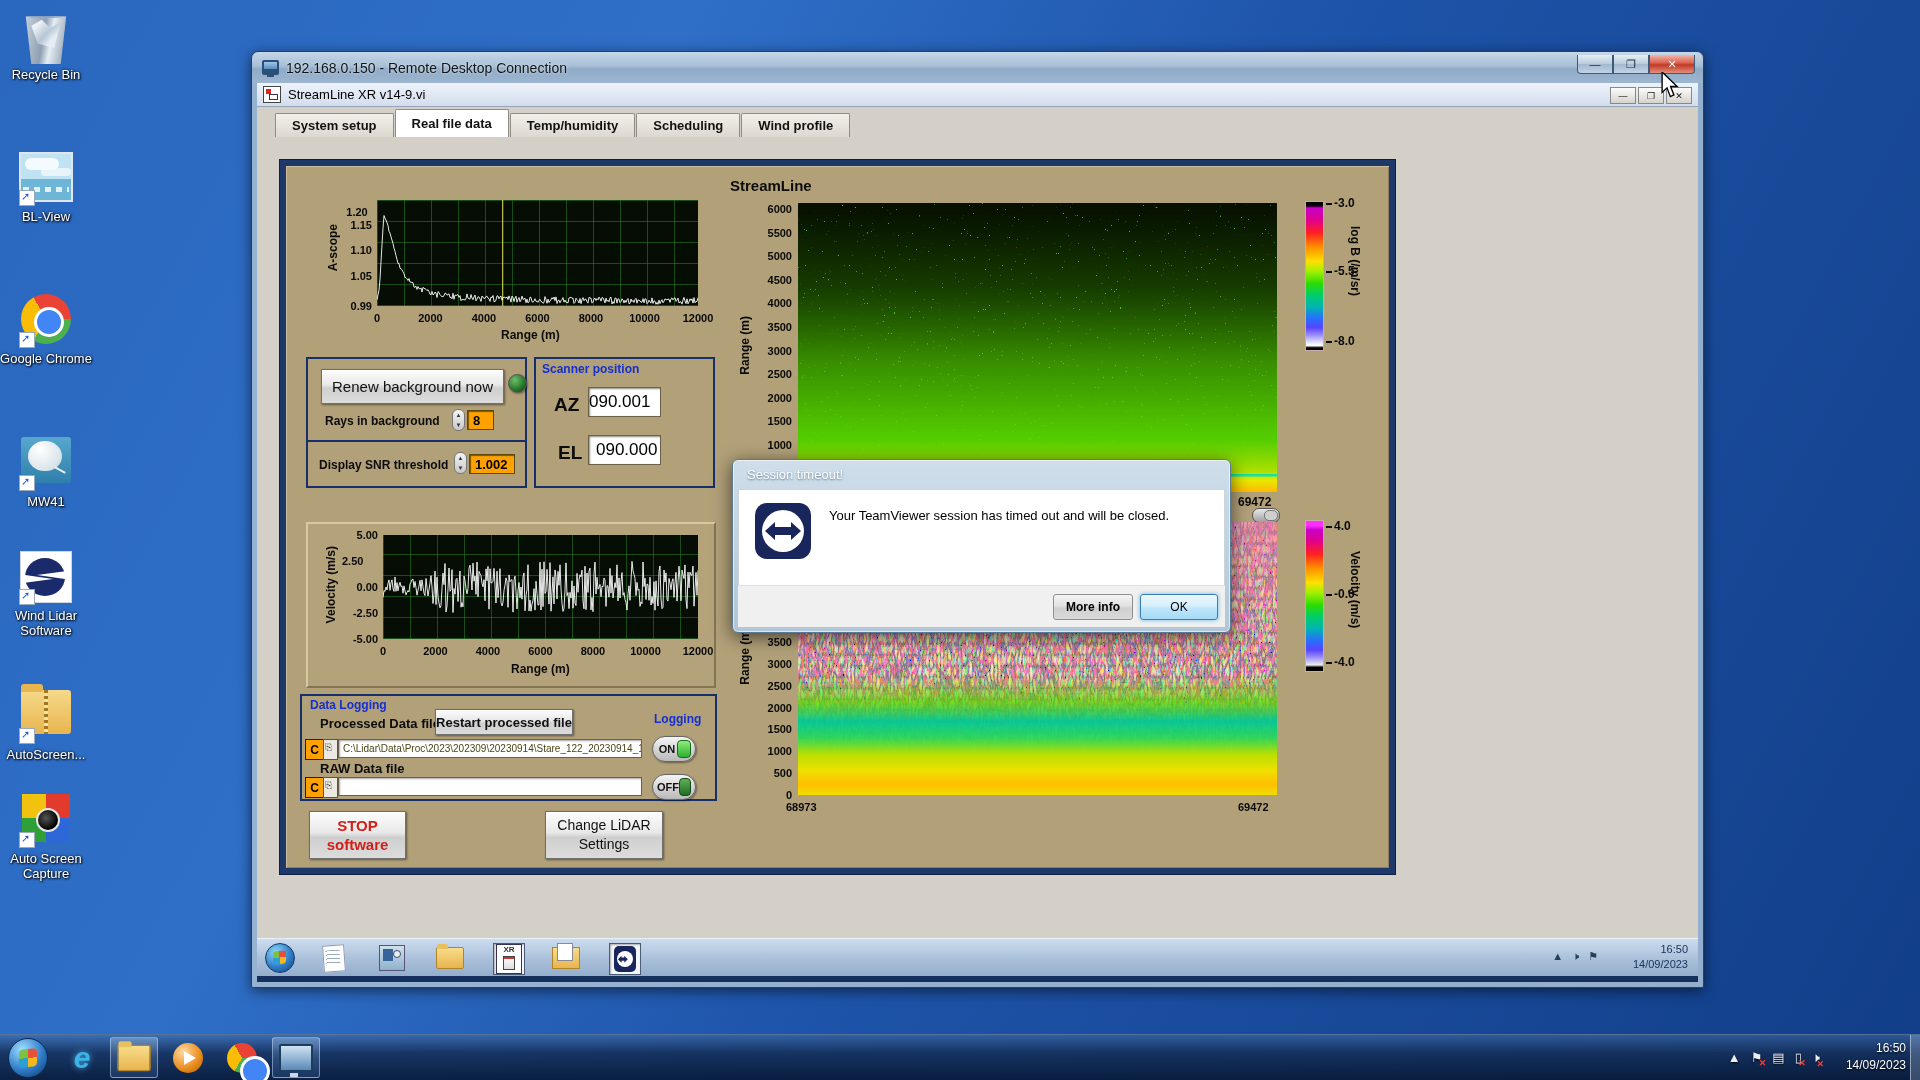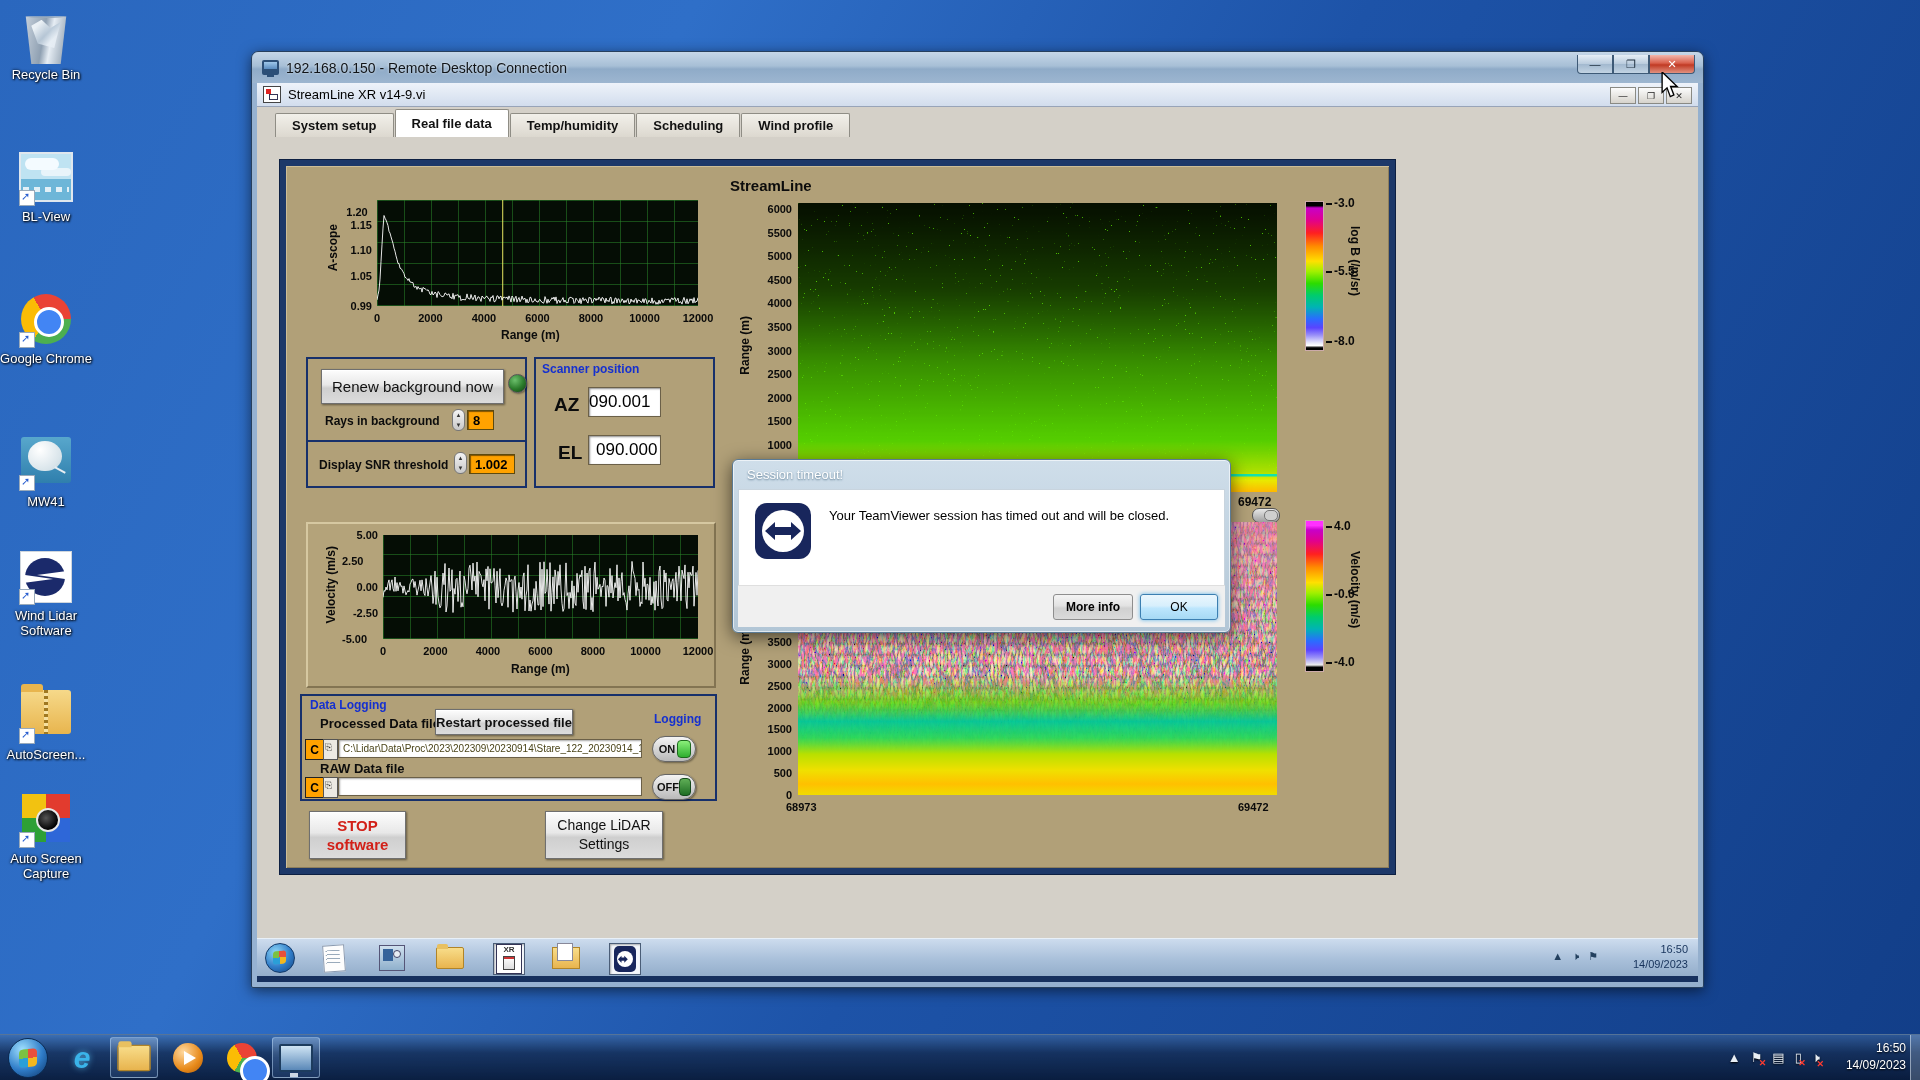--- a/index.html
+++ b/index.html
@@ -329,21 +329,21 @@
               <div class="plot" style="left: 97px; top: 369px; width: 315px; height: 104px; position: absolute;">
                 <div class="gridlines"></div>
                 <svg viewBox="0 0 315 104" preserveAspectRatio="none">
                   <polyline points="0,62.4 1,55.5 2,56.4 3,52.0 4,54.9 5,48.2 6,44.9 7,55.3 8,47.8 9,44.8 10,53.5 11,56.4 12,42.0 13,56.3 14,47.6 15,55.9 16,50.4 17,47.3 18,51.6 19,50.8 20,58.2 21,50.9 22,56.0 23,59.8 24,57.3 25,55.5 26,57.0 27,49.0 28,47.3 29,44.5 30,44.2 31,52.5 32,46.5 33,52.7 34,60.1 35,55.1 36,51.1 37,45.2 38,55.8 39,44.9 40,51.9 41,58.3 42,60.5 43,43.5 44,52.7 45,61.0 46,54.8 47,47.9 48,40.6 49,52.0 50,68.5 51,59.5 52,36.1 53,69.5 54,42.2 55,61.3 56,68.1 57,72.8 58,70.6 59,52.9 60,38.1 61,49.7 62,28.5 63,77.0 64,71.0 65,53.9 66,33.0 67,56.3 68,54.8 69,34.7 70,77.5 71,53.5 72,59.2 73,44.4 74,43.3 75,66.5 76,50.7 77,36.0 78,72.2 79,67.6 80,71.8 81,41.1 82,45.4 83,54.0 84,58.8 85,53.3 86,33.2 87,30.2 88,40.3 89,55.0 90,28.1 91,46.2 92,41.0 93,59.3 94,27.0 95,61.8 96,36.4 97,38.8 98,40.5 99,48.4 100,51.8 101,44.6 102,65.8 103,33.9 104,45.8 105,31.4 106,74.2 107,33.8 108,48.0 109,47.7 110,46.1 111,33.4 112,50.2 113,68.0 114,36.2 115,62.7 116,51.2 117,33.7 118,67.4 119,70.9 120,67.3 121,55.3 122,50.3 123,42.9 124,46.1 125,72.3 126,39.9 127,46.8 128,45.2 129,44.6 130,77.1 131,45.2 132,41.1 133,56.8 134,74.0 135,55.2 136,47.5 137,62.8 138,52.0 139,64.2 140,41.9 141,37.9 142,75.8 143,60.6 144,55.0 145,29.7 146,76.0 147,65.0 148,76.2 149,69.0 150,65.8 151,53.6 152,75.1 153,46.3 154,58.7 155,70.1 156,69.7 157,27.2 158,75.0 159,34.2 160,71.6 161,26.8 162,58.4 163,56.6 164,34.3 165,52.2 166,69.1 167,27.6 168,76.2 169,57.3 170,41.8 171,68.9 172,34.9 173,42.1 174,64.0 175,36.4 176,50.3 177,29.8 178,54.0 179,68.4 180,76.4 181,73.7 182,55.1 183,27.9 184,60.6 185,57.6 186,73.6 187,57.4 188,63.1 189,45.8 190,73.2 191,50.9 192,68.1 193,70.5 194,38.3 195,57.3 196,44.9 197,39.8 198,41.9 199,35.2 200,66.2 201,73.8 202,31.2 203,74.6 204,38.0 205,57.4 206,36.3 207,33.1 208,74.9 209,62.5 210,76.7 211,38.6 212,27.1 213,59.0 214,42.3 215,54.2 216,52.2 217,49.4 218,61.7 219,51.2 220,51.8 221,43.0 222,45.2 223,71.4 224,50.5 225,51.3 226,62.2 227,33.4 228,58.1 229,40.6 230,63.0 231,54.6 232,47.7 233,52.7 234,29.8 235,65.9 236,42.9 237,63.0 238,46.4 239,37.6 240,60.3 241,57.6 242,64.4 243,67.6 244,75.1 245,58.8 246,50.8 247,65.3 248,45.2 249,26.4 250,35.8 251,39.4 252,43.4 253,60.6 254,47.4 255,55.4 256,54.3 257,71.4 258,66.9 259,68.7 260,27.0 261,51.6 262,43.2 263,64.5 264,49.0 265,49.6 266,65.3 267,42.3 268,70.0 269,61.6 270,68.4 271,46.7 272,75.2 273,45.9 274,62.0 275,71.0 276,36.4 277,31.0 278,64.0 279,73.7 280,72.2 281,35.0 282,47.0 283,37.9 284,64.4 285,66.1 286,43.4 287,48.2 288,54.7 289,46.5 290,43.7 291,62.4 292,47.7 293,37.3 294,66.1 295,47.4 296,31.1 297,44.4 298,65.8 299,35.1 300,39.9 301,43.6 302,29.9 303,65.0 304,73.6 305,37.2 306,52.8 307,37.2 308,39.9 309,40.4 310,31.1 311,71.2 312,54.1 313,37.4 314,60.3 315,35.4" fill="none" stroke="#ffffff" stroke-width="0.9"></polyline>
                 </svg>
               </div>
               <span class="tick-label" style="position: absolute; left: 56px; top: 363px; width: 36px; text-align: right;">5.00</span>
               <span class="tick-label" style="position: absolute; left: 56px; top: 389px; width: 36px; ">2.50</span>
               <span class="tick-label" style="position: absolute; left: 56px; top: 415px; width: 36px; text-align: right;">0.00</span>
               <span class="tick-label" style="position: absolute; left: 56px; top: 441px; width: 36px; text-align: right;">-2.50</span>
-              <span class="tick-label" style="position: absolute; left: 56px; top: 467px; width: 36px; ">-5.00</span>
+              <span class="tick-label" style="position: absolute; left: 56px; top: 467px; width: 36px; text-align: right;">-5.00</span>
               <span class="tick-label" style="position: absolute; left: 81px; top: 479px; width: 32px; text-align: center;">0</span>
               <span class="tick-label" style="position: absolute; left: 133.5px; top: 479px; width: 32px; text-align: center;">2000</span>
               <span class="tick-label" style="position: absolute; left: 186px; top: 479px; width: 32px; text-align: center;">4000</span>
               <span class="tick-label" style="position: absolute; left: 238.5px; top: 479px; width: 32px; text-align: center;">6000</span>
               <span class="tick-label" style="position: absolute; left: 291px; top: 479px; width: 32px; text-align: center;">8000</span>
               <span class="tick-label" style="position: absolute; left: 343.5px; top: 479px; width: 32px; text-align: center;">10000</span>
               <span class="tick-label" style="position: absolute; left: 396px; top: 479px; width: 32px; text-align: center;">12000</span>
               <span class="lv-label" style="position: absolute; left: 225px; top: 496px;">Range (m)</span>
               <span class="vert-label" style="position: absolute; left: 38px; top: 380px;">Velocity (m/s)</span>
               <div class="navy-box" style="left: 14px; top: 528px; width: 417px; height: 107px; position: absolute;"></div>

